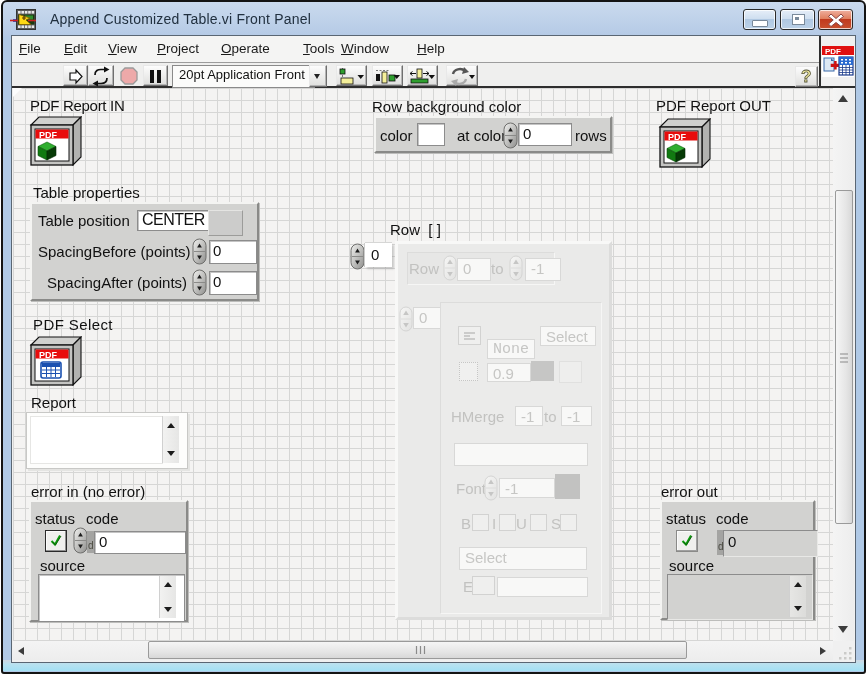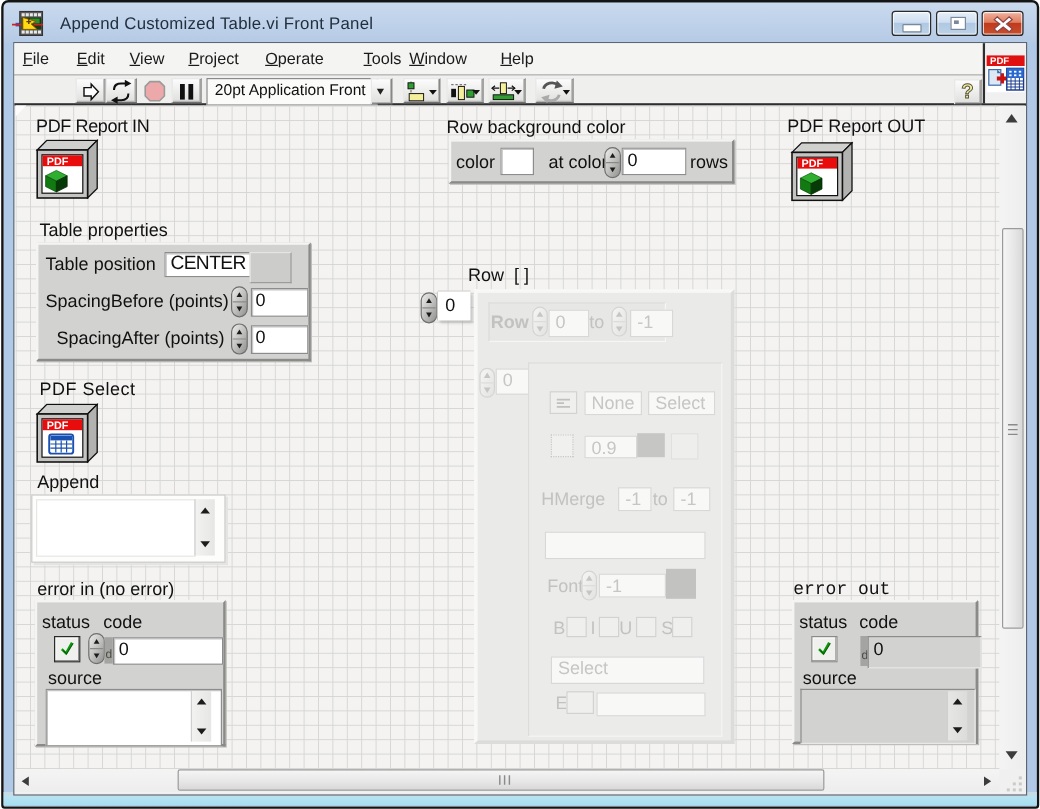--- a/index.html
+++ b/index.html
@@ -272,21 +272,21 @@
  <rect x="7" y="13" width="34" height="32" fill="#fff" stroke="#111" stroke-width="1"></rect>
  <rect x="7.5" y="13.5" width="33" height="9" fill="#e80c0c"></rect>
  <text x="11" y="21.5" font-size="9" font-weight="bold" fill="#fff" font-family="Liberation Sans">PDF</text>
  <g transform="translate(13,26)">
   <rect x="0" y="0" width="20" height="16" rx="2" fill="#fff" stroke="#1a50b0" stroke-width="1.6"></rect>
   <rect x="1" y="1" width="18" height="4" fill="#1a50b0"></rect>
   <path d="M1 8 L19 8 M1 11.5 L19 11.5 M5.5 5 L5.5 15 M10 5 L10 15 M14.5 5 L14.5 15" stroke="#1a50b0" stroke-width="1"></path>
  </g>
 </svg>
 
-<div class="a lbl" style="left:31px;top:394px;">Append</div>
+<div class="a lbl" style="left:31px;top:394px;">Report</div>
 <div class="a" style="left:26px;top:412px;width:160px;height:55px;background:#fdfdfc;border:1px solid #c8c8c6;box-shadow:2px 2px 0 #e4e4e2;"></div>
 <div class="a" style="left:30px;top:416px;width:131px;height:46px;background:#fff;border:1px solid #e6e6e4;"></div>
 <div class="a minisb" style="left:162px;top:416px;width:16px;height:47px;">
  <div class="tri-u2" style="position:absolute;left:4px;top:7px;"></div>
  <div class="tri-d2" style="position:absolute;left:4px;top:35px;"></div>
 </div>
 
 <div class="a lbl" style="left:31px;top:483px;">error in (no error)</div>
 <div class="a gcluster" style="left:29px;top:500px;width:155px;height:118px;"></div>
 <div class="a lbl" style="left:35px;top:510px;">status</div>
@@ -305,21 +305,21 @@
 </svg>
 <div class="a" style="left:87px;top:531px;width:7px;height:22px;background:#a4a4a2;color:#4a4a40;font-size:10px;line-height:30px;padding-left:1px;">d</div>
 <div class="a numbox" style="left:94px;top:531px;width:86px;height:20px;">0</div>
 <div class="a lbl" style="left:40px;top:557px;">source</div>
 <div class="a" style="left:38px;top:574px;width:145px;height:46px;background:#fff;border:1px solid #8c8c8c;box-shadow:inset 1px 1px 0 #c4c4c4;"></div>
 <div class="a minisb" style="left:159px;top:576px;width:16px;height:42px;">
  <div class="tri-u2" style="position:absolute;left:4px;top:6px;"></div>
  <div class="tri-d2" style="position:absolute;left:4px;top:31px;"></div>
 </div>
 
-<div class="a lbl" style="left:661px;top:483px;font-family:Liberation Mono, monospace;">error out</div>
+<div class="a lbl" style="left:661px;top:483px;">error out</div>
 <div class="a gcluster" style="left:660px;top:500px;width:151px;height:116px;"></div>
 <div class="a lbl" style="left:666px;top:510px;">status</div>
 <div class="a lbl" style="left:716px;top:510px;">code</div>
 <div class="a" style="left:676px;top:530px;width:20px;height:20px;background:#f0f0ee;border:1px solid #8a8a88;box-shadow:inset -1px -1px 0 #a0a0a0, inset 1px 1px 0 #fbfbfb;">
  <svg width="20" height="20" viewBox="0 0 20 20">
       <path d="M5.5 10 L9 13.5 L14 4.5" fill="none" stroke="#0c9a0c" stroke-width="2"></path>
       <path d="M6.5 11 L9.5 14 L15 5" fill="none" stroke="#0a5a0a" stroke-width="0.9"></path>
     </svg>
 </div>
 <div class="a" style="left:717px;top:530px;width:7px;height:25px;background:#a4a4a2;color:#4a4a40;font-size:10px;line-height:33px;padding-left:1px;">d</div>
@@ -334,21 +334,21 @@
 <div class="a lbl" style="left:354px;top:221px;margin-left:36px;">Row&nbsp; [ ]</div>
 <svg class="a" style="left:350px;top:243px" width="15" height="27" viewBox="0 0 15 27">
  <rect x="1" y="1" width="13" height="25" rx="6.5" fill="url(#spg)" stroke="#6e6e6c"></rect>
  <path d="M2 13.5 L13 13.5" stroke="#8a8a88" stroke-width="1"></path>
  <path d="M7.5 5.5 L9.9 9.5 L5.1 9.5 Z" fill="#1c1c1c"></path>
  <path d="M7.5 21.5 L9.9 17.5 L5.1 17.5 Z" fill="#1c1c1c"></path>
 </svg>
 <div class="a" style="left:365px;top:243px;width:27px;height:24px;background:#fff;border:none;box-shadow:-1px 0 0 #cccccb,0 -1px 0 #d6d6d5,2px 2px 2px rgba(120,120,120,.35);font-size:15px;color:#111;padding:3px 0 0 6px;box-sizing:border-box;">0</div>
 <div id="disc" class="a disframe" style="left:395px;top:241px;width:211px;height:373px;"></div>
 <div class="a dispanel" style="left:407px;top:252px;width:146px;height:31px;"></div>
-<div class="a lbl dis" style="left:409px;top:260px;font-weight:bold;">Row</div>
+<div class="a lbl dis" style="left:409px;top:260px;">Row</div>
 <svg class="a" style="left:443px;top:255px" width="14" height="26" viewBox="0 0 14 26">
  <rect x="1" y="1" width="12" height="24" rx="6" fill="url(#spgd)" stroke="#d4d4d3"></rect>
  <path d="M2 13 L12 13" stroke="#dcdcdb" stroke-width="1"></path>
  <path d="M7 4.5 L9.8 9 L4.2 9 Z" fill="#c6c6c5"></path>
  <path d="M7 21.5 L9.8 17 L4.2 17 Z" fill="#c6c6c5"></path>
 </svg>
 <div class="a disbox" style="left:457px;top:258px;width:27px;height:20px;">0</div>
 <div class="a lbl dis" style="left:491px;top:260px;">to</div>
 <svg class="a" style="left:509px;top:255px" width="14" height="26" viewBox="0 0 14 26">
  <rect x="1" y="1" width="12" height="24" rx="6" fill="url(#spgd)" stroke="#d4d4d3"></rect>
@@ -362,21 +362,21 @@
  <path d="M2 13 L12 13" stroke="#dcdcdb" stroke-width="1"></path>
  <path d="M7 4.5 L9.8 9 L4.2 9 Z" fill="#c6c6c5"></path>
  <path d="M7 21.5 L9.8 17 L4.2 17 Z" fill="#c6c6c5"></path>
 </svg>
 <div class="a disbox" style="left:413px;top:307px;width:23px;height:19px;">0</div>
 <div class="a dispanel" style="left:440px;top:302px;width:160px;height:310px;background:#ebebea;"></div>
 <div class="a discb" style="left:458px;top:326px;width:21px;height:17px;">
  <svg width="21" height="17">
       <path d="M5 6 L16 6 M5 9 L11 9 M5 12 L16 12" stroke="#c0c0bf" stroke-width="1.4"></path>
     </svg></div>
-<div class="a disbox" style="left:487px;top:326px;width:41px;height:17px;">None</div>
+<div class="a disbox" style="left:487px;top:339px;width:41px;height:17px;font-family:Liberation Mono, monospace;">None</div>
 <div class="a disbox" style="left:540px;top:326px;width:49px;height:17px;">Select</div>
 <div class="a" style="left:459px;top:362px;width:17px;height:17px;background:#f0f0ef;border:1px dotted #c6c6c5;"></div>
 <div class="a disbox" style="left:487px;top:363px;width:37px;height:16px;">0.9</div>
 <div class="a" style="left:531px;top:361px;width:23px;height:20px;background:#c6c6c5;"></div>
 <div class="a" style="left:559px;top:361px;width:21px;height:20px;background:#eeeeed;border:1px solid #e0e0df;"></div>
 <div class="a lbl dis" style="left:451px;top:408px;">HMerge</div>
 <div class="a disbox" style="left:515px;top:406px;width:21px;height:17px;">-1</div>
 <div class="a lbl dis" style="left:544px;top:408px;">to</div>
 <div class="a disbox" style="left:561px;top:406px;width:24px;height:17px;">-1</div>
 <div class="a disbox" style="left:454px;top:443px;width:127px;height:20px;"></div>

